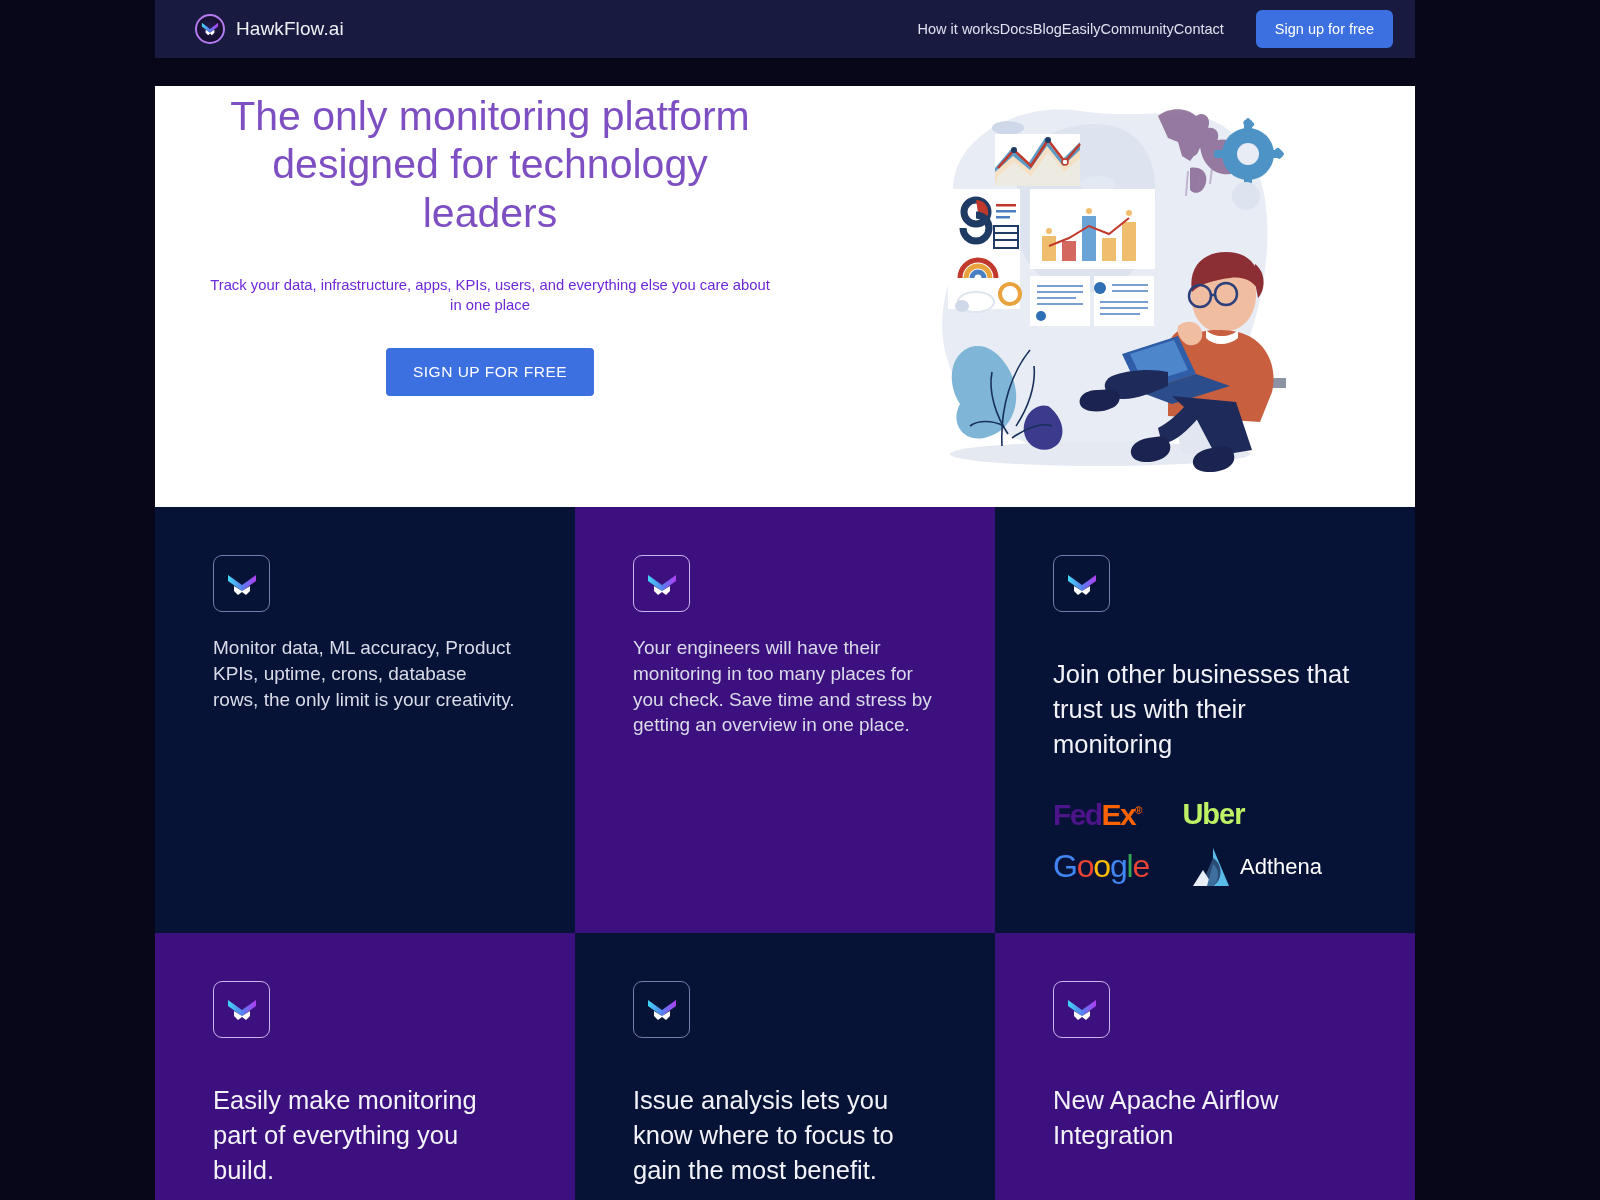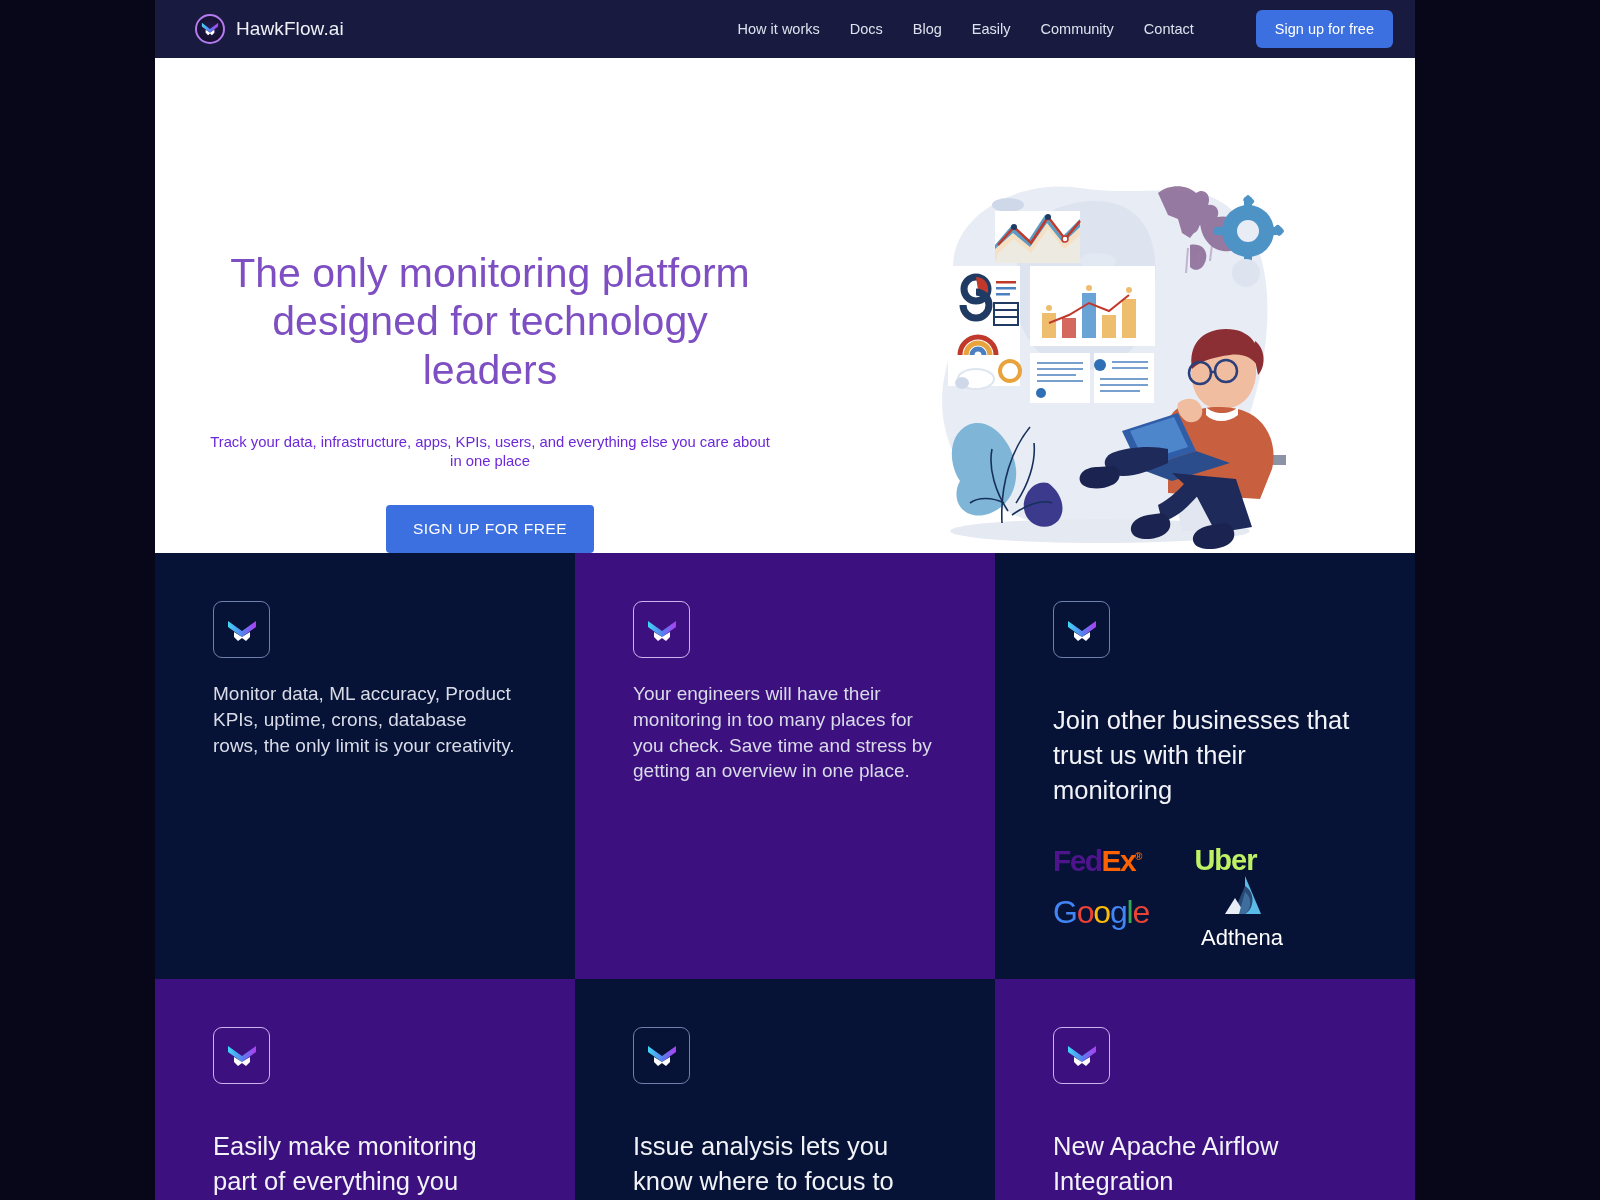--- a/index.html
+++ b/index.html
@@ -35,44 +35,45 @@
     background: radial-gradient(circle at 50% 45%, #241a4d 0%, #15102e 70%);
     border: 2px solid #b47bf0;
     display: flex; align-items: center; justify-content: center;
     flex: 0 0 auto;
   }
   .brand-name {
     color: #eef0f6; font-size: 19px; font-weight: 400; letter-spacing: .1px;
   }
   .nav-links {
     margin-left: auto;
-    display: flex; align-items: center; gap: 30px;
+    display: flex; align-items: center; 
   }
   .nav-link {
     color: #dfe2ee; font-size: 14.5px; text-decoration: none;
     white-space: nowrap; cursor: pointer;
   }
   .nav-cta {
     margin-left: 32px;
     background: #3c6fe0;
     color: #ffffff;
     font-size: 14.5px;
     border: none; border-radius: 6px;
     padding: 11px 19px;
     cursor: pointer;
     white-space: nowrap;
   }
 
   
   .hero {
     background: #ffffff;
-    height: 495px;
+    height: 421px;
     display: flex;
-    align-items: flex-end;
+    align-items: flex-start;
     padding: 0 20px 0 30px;
+    margin-top: 28px;
   }
   .hero-left {
     width: 610px;
     text-align: center;
     padding-top: 6px;
   }
   .hero-title {
     color: #7e4fc2;
     font-size: 41px;
     line-height: 1.18;
@@ -129,32 +130,32 @@
   .card-body {
     margin-top: 23px;
     color: #d9dce8;
     font-size: 19px;
     line-height: 1.36;
   }
 
   
   .logos { margin-top: 26px; }
   .logo-row {
-    display: flex; align-items: center; gap: 52px;
+    display: flex; align-items: center; gap: 40px;
     height: 52px;
   }
   .logo-fedex { font-size: 30px; font-weight: 700; letter-spacing: -1.6px; font-family: "Liberation Sans", sans-serif; }
   .logo-fedex .fed { color: #4d148c; }
   .logo-fedex .ex  { color: #ff6200; }
   .logo-fedex .rg  { color: #ff6200; font-size: 10px; vertical-align: super; letter-spacing: 0; }
   .logo-uber { color: #bef264; font-size: 29px; font-weight: 700; letter-spacing: -1px; }
   .logo-google { font-size: 32px; font-weight: 400; letter-spacing: -1.2px; }
   .g1 { color:#4285F4 } .g2 { color:#EA4335 } .g3 { color:#FBBC05 }
   .g4 { color:#4285F4 } .g5 { color:#34A853 } .g6 { color:#EA4335 }
-  .logo-adthena { display: flex; align-items: center; gap: 9px; flex-direction: column; }
+  .logo-adthena { display: flex; align-items: center; gap: 9px; }
   .logo-adthena-text { color: #ffffff; font-size: 22px; }
 </style>
 </head>
 <body>
 
 <div class="page">
  <div class="shell">
 
   <div class="nav">
     <div class="brand">

